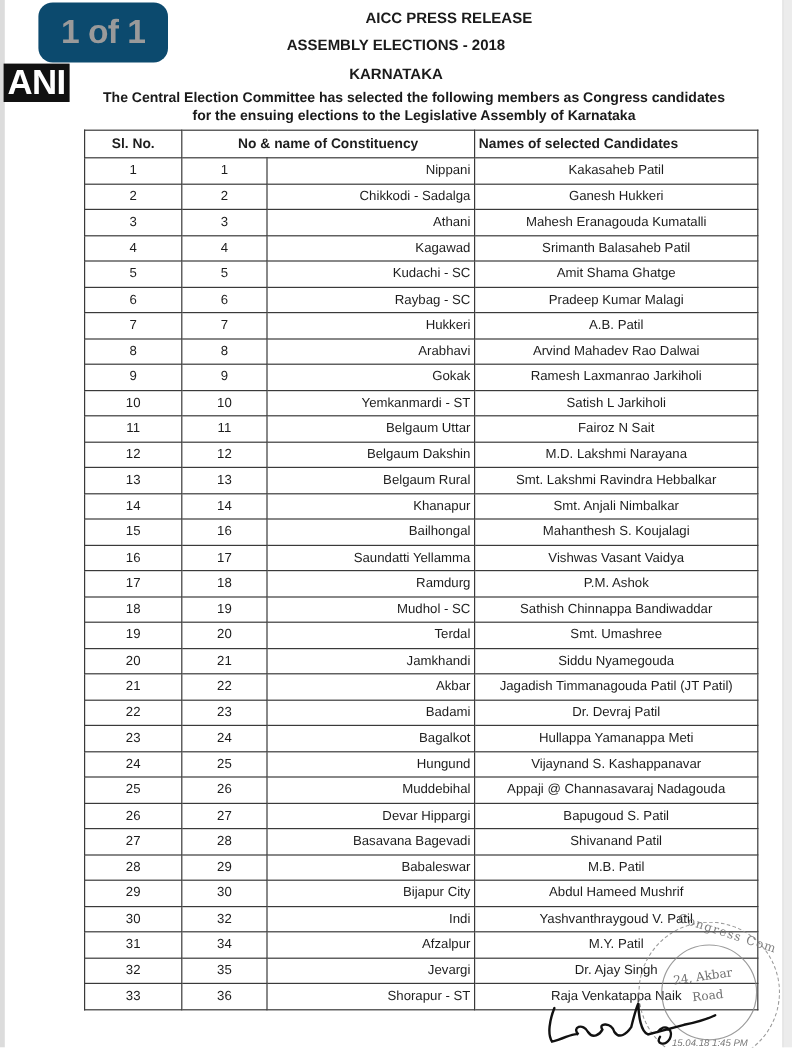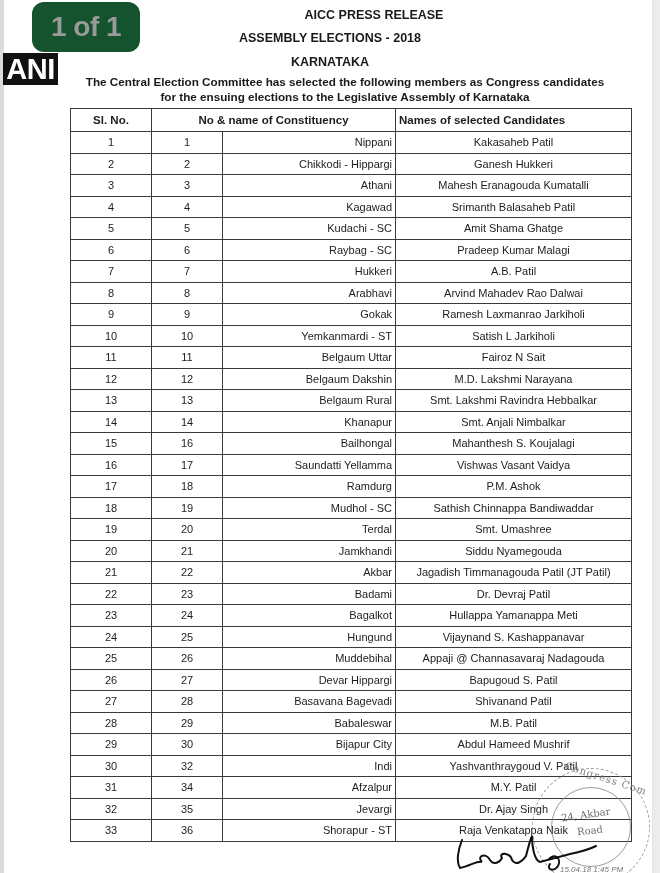--- a/index.html
+++ b/index.html
@@ -19,21 +19,21 @@
     position: absolute; left: 0; top: 0; width: 4px; height: 873px;
     background: #dcdcdc;
   }
   .edge-right {
     position: absolute; right: 0; top: 0; width: 7px; height: 873px;
     background: #ececec;
     border-left: 1px solid #e2e2e2;
   }
   .page-badge {
     position: absolute; left: 32px; top: 2px; width: 108px; height: 50px;
-    background: #14532d;
+    background: #0c4a6e;
     border-radius: 12px;
     display: flex; align-items: center; justify-content: center;
     font-weight: bold; font-size: 28px; color: #9a9a9a;
     letter-spacing: -0.5px;
   }
   .ani-logo {
     position: absolute; left: 3px; top: 53px; width: 55px; height: 32px;
     background: #111111; color: #ffffff;
     font-weight: bold; font-size: 29px;
     display: flex; align-items: center; justify-content: center;
@@ -139,21 +139,21 @@
   <tbody id="tbody">
       <tr>
         <td class="c-sl">1</td>
         <td class="c-no">1</td>
         <td class="c-name">Nippani</td>
         <td class="c-cand">Kakasaheb Patil</td>
       </tr>
       <tr>
         <td class="c-sl">2</td>
         <td class="c-no">2</td>
-        <td class="c-name">Chikkodi - Hippargi</td>
+        <td class="c-name">Chikkodi - Sadalga</td>
         <td class="c-cand">Ganesh Hukkeri</td>
       </tr>
       <tr>
         <td class="c-sl">3</td>
         <td class="c-no">3</td>
         <td class="c-name">Athani</td>
         <td class="c-cand">Mahesh Eranagouda Kumatalli</td>
       </tr>
       <tr>
         <td class="c-sl">4</td>

